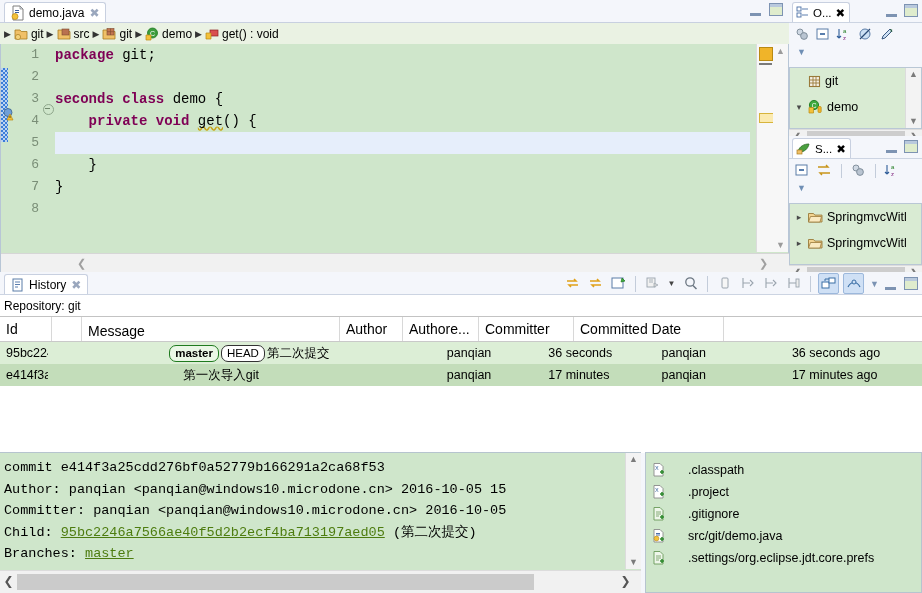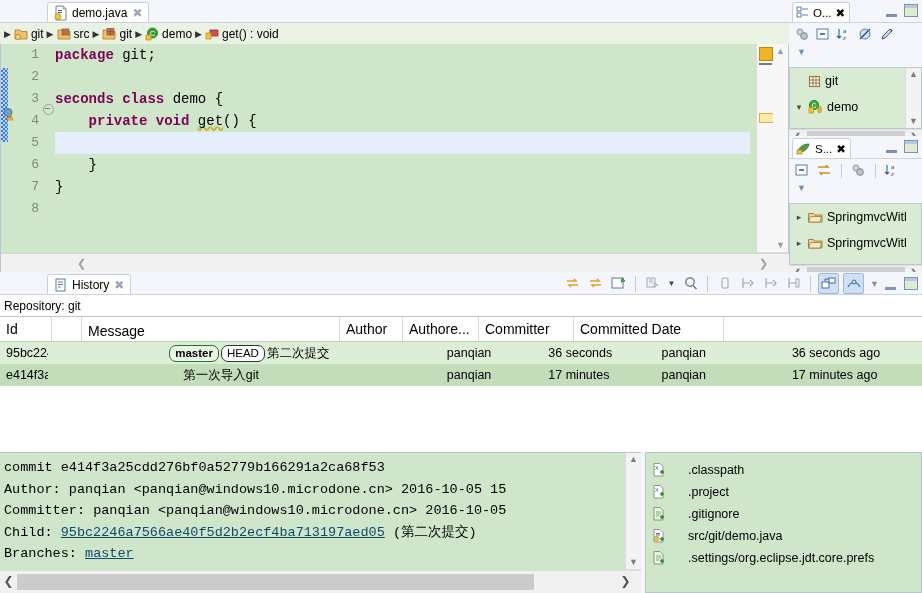--- a/index.html
+++ b/index.html
@@ -6,21 +6,21 @@
   body{
     width:922px;height:593px;overflow:hidden;
     background:#ffffff;
     font-family:"Liberation Sans","DejaVu Sans",sans-serif;
     font-size:12px;color:#000;
     -webkit-font-smoothing:antialiased;
   }
   .app{position:relative;width:922px;height:593px;background:#f4f6fb;}
 
   
-  .tabstrip{height:22px;position:relative;background:#f4f6fb;margin-left:43px;}
+  .tabstrip{height:22px;position:relative;background:#f4f6fb;}
   .tab{
     position:absolute;left:4px;top:2px;height:20px;
     background:#ffffff;border:1px solid #c8d0e0;border-bottom:none;
     border-radius:3px 3px 0 0;display:flex;align-items:center;
     padding:0 6px;gap:5px;font-size:12px;
   }
   .tab .close{color:#9aa7bd;font-size:12px;line-height:1;}
   .ico{display:inline-block;flex:0 0 auto;position:relative;}
 
   
@@ -117,21 +117,21 @@
   .cmsg{width:258px;display:flex;align-items:center;gap:0;}
   .cauth{width:63px;} .cadate{width:76px;} .ccom{width:95px;} .ccdate{width:150px;}
   .badge{display:inline-block;border:1px solid #1f7a1f;border-radius:7px;padding:0 5px;margin-right:2px;
     font-size:11.5px;font-weight:bold;background:#eaf7e6;color:#000;line-height:15px;}
   .badge.head{border-color:#333;background:#fff;font-weight:normal;}
 
   .detail{position:absolute;left:0;top:180px;width:641px;height:141px;background:#cfe6cb;border-top:1px solid #b6c4cf;
     box-sizing:border-box;}
   .dtext{position:absolute;left:4px;top:4px;right:22px;font-family:"Liberation Mono","DejaVu Sans Mono",monospace;
     font-size:13.5px;line-height:21.5px;white-space:pre;overflow:hidden;color:#000;}
-  .dlink{color:#0c4a6e;text-decoration:underline;}
+  .dlink{color:#4d7c0f;text-decoration:underline;}
   .dvs{position:absolute;right:0;top:0;width:15px;height:116px;background:#f3f3f3;border-left:1px solid #dcdcdc;}
   .dvs span{position:absolute;left:0;width:15px;height:13px;text-align:center;font-size:9px;color:#7b7b7b;line-height:13px;}
   .dhs{position:absolute;left:0;bottom:0;width:641px;height:22px;background:#f1f1f1;border-top:1px solid #dcdcdc;}
   .dhs .thumb{position:absolute;left:17px;top:3px;width:517px;height:16px;background:#cbcbcb;}
   .dhs .l,.dhs .r{position:absolute;top:0;width:17px;height:21px;text-align:center;line-height:21px;color:#555;font-size:12px;}
   .dhs .l{left:0;} .dhs .r{right:7px;}
 
   .files{position:absolute;left:645px;top:180px;width:277px;height:141px;background:#cfe6cb;border:1px solid #b6c4cf;
     box-sizing:border-box;padding:6px 0 0 6px;}
   .frow{height:22px;display:flex;align-items:center;gap:22px;font-size:12.5px;white-space:nowrap;}

